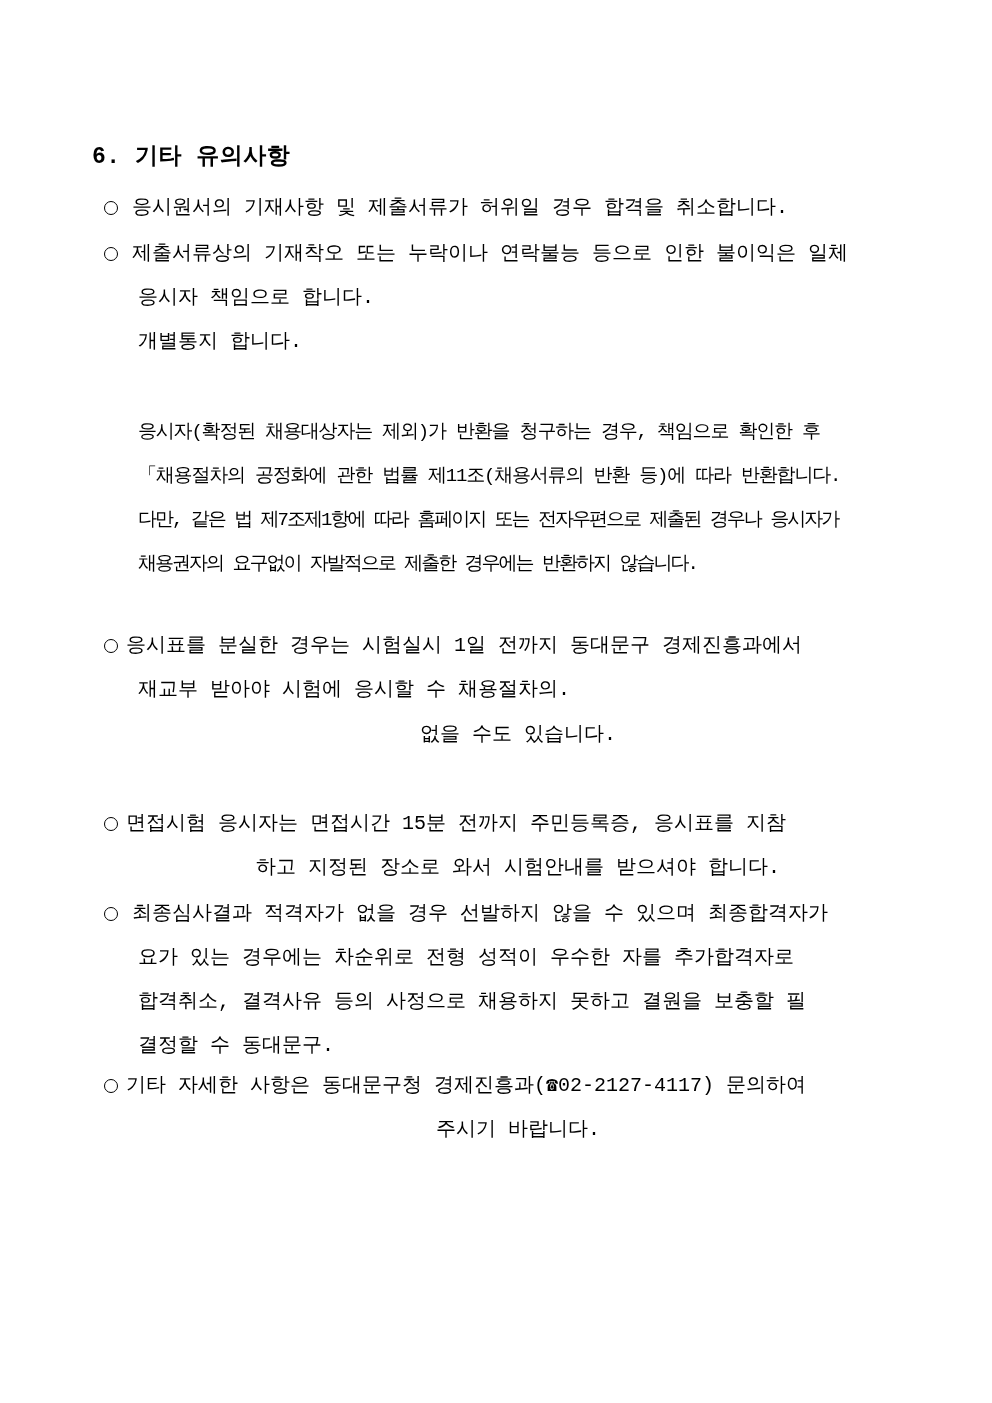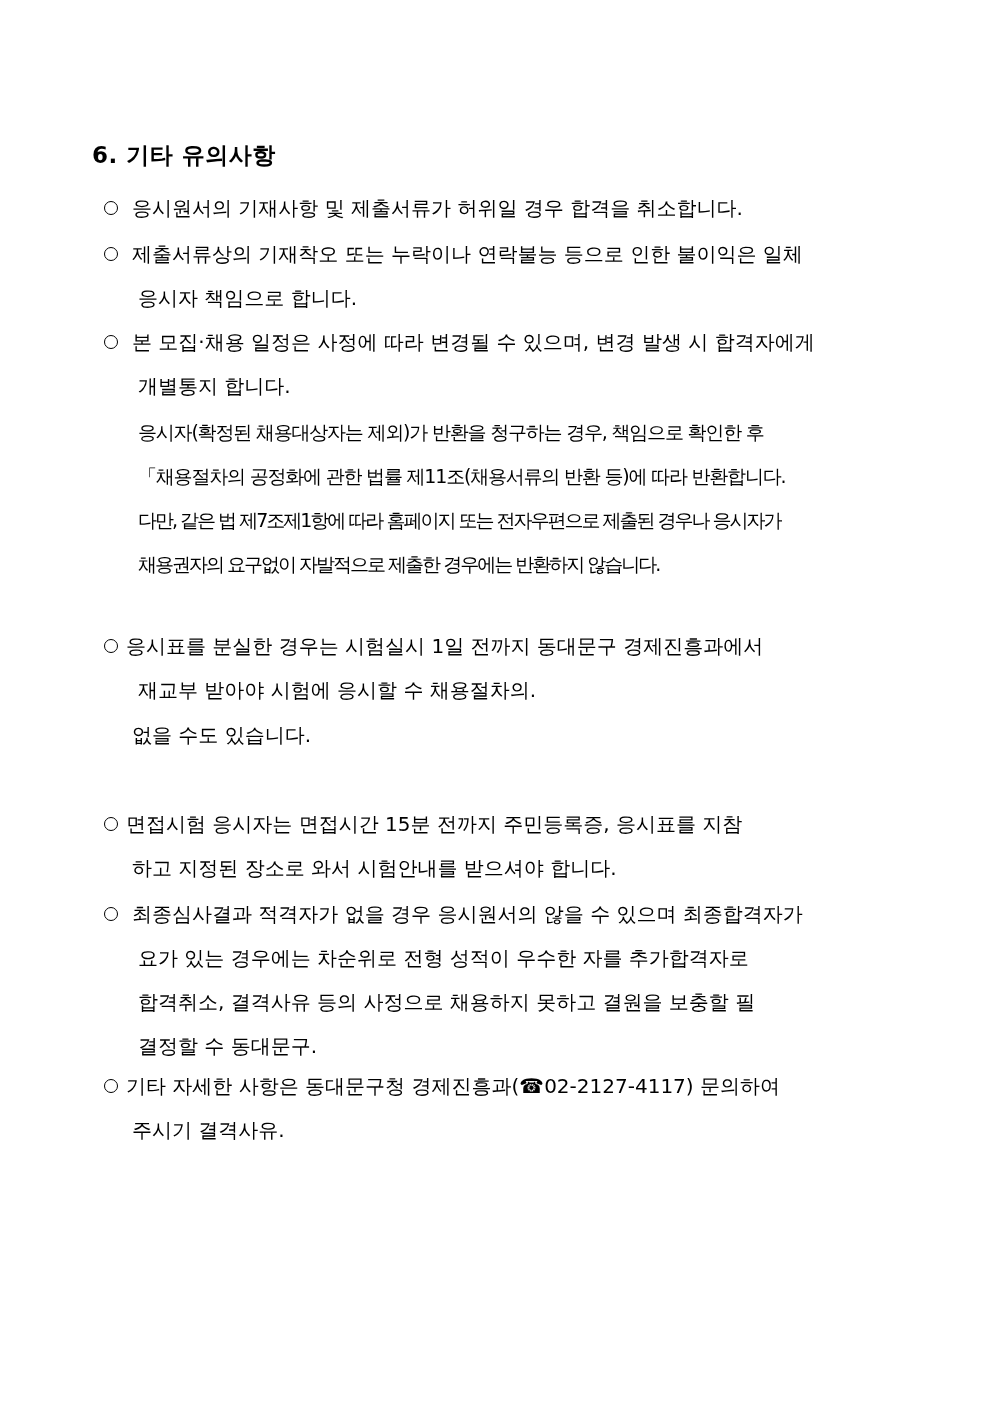--- a/index.html
+++ b/index.html
@@ -1,38 +1,38 @@
 <!DOCTYPE html>
 <html><head>
   <meta charset="utf-8">
   <style>
     html, body { margin: 0; padding: 0; background: #ffffff; }
     body {
       width: 992px; height: 1403px; position: relative; overflow: hidden;
       font-family: "DejaVu Sans", "Liberation Sans", sans-serif;
       color: #000;
     }
-    .page { position: absolute; left: 0; top: 0; width: 968px; height: 1403px; }
+    .page { position: absolute; left: 0; top: 0; width: 968px; height: 1403px; font-family: Liberation Mono, monospace; }
     .heading {
       position: absolute; left: 92px; top: 140px;
       font-size: 23px; font-weight: bold; letter-spacing: 0.5px;
     }
     .item { position: absolute; left: 104px; width: 800px; }
     .line {
       height: 44px; line-height: 44px; font-size: 20px; white-space: nowrap;
       display: flex; align-items: center;
     }
     .bullet {
       display: inline-block; width: 14px; height: 14px; border: 1.6px solid #000;
       border-radius: 50%; margin-right: 14px; box-sizing: border-box; flex: none;
     }
     .bullet.tight { margin-right: 8px; }
     .text { display: inline-block; }
     .indent { padding-left: 34px; }
-    .indent-s { padding-left: 28px; }
+    .indent-s { padding-left: 28px; justify-content: center; }
     .cond { font-size: 19px; letter-spacing: -1.2px; }
   </style>
 </head>
 <body>
 
 <div class="page">
 
   <div class="heading">6. 기타 유의사항</div>
 
   <div class="item" style="top:232px;">
@@ -46,24 +46,20 @@
   </div>
 
   <div class="item" style="top:186px;">
     <div class="line">
       <span class="bullet"></span>
       <span class="text">응시원서의 기재사항 및 제출서류가 허위일 경우 합격을 취소합니다.</span>
     </div>
   </div>
 
   <div class="item" style="top:320px;">
-    <div class="line">
-      <span class="bullet"></span>
-      <span class="text">본 모집·채용 일정은 사정에 따라 변경될 수 있으며, 변경 발생 시 합격자에게</span>
-    </div>
     <div class="line indent">
       <span class="text">개별통지 합니다.</span>
     </div>
   </div>
 
   <div class="item" style="top:410px;">
     <div class="line indent cond">
       <span class="text">응시자(확정된 채용대상자는 제외)가 반환을 청구하는 경우, 책임으로 확인한 후</span>
     </div>
     <div class="line indent cond">
@@ -99,36 +95,36 @@
       <span class="text">면접시험 응시자는 면접시간 15분 전까지 주민등록증, 응시표를 지참</span>
     </div>
     <div class="line indent-s">
       <span class="text">하고 지정된 장소로 와서 시험안내를 받으셔야 합니다.</span>
     </div>
   </div>
 
   <div class="item" style="top:892px;">
     <div class="line">
       <span class="bullet"></span>
-      <span class="text">최종심사결과 적격자가 없을 경우 응시원서의 않을 수 있으며 최종합격자가</span>
+      <span class="text">최종심사결과 적격자가 없을 경우 선발하지 않을 수 있으며 최종합격자가</span>
     </div>
     <div class="line indent">
       <span class="text">요가 있는 경우에는 차순위로 전형 성적이 우수한 자를 추가합격자로</span>
     </div>
     <div class="line indent">
       <span class="text">합격취소, 결격사유 등의 사정으로 채용하지 못하고 결원을 보충할 필</span>
     </div>
     <div class="line indent">
       <span class="text">결정할 수 동대문구.</span>
     </div>
   </div>
 
   <div class="item" style="top:1064px;">
     <div class="line">
       <span class="bullet tight"></span>
       <span class="text">기타 자세한 사항은 동대문구청 경제진흥과(☎02-2127-4117) 문의하여</span>
     </div>
     <div class="line indent-s">
-      <span class="text">주시기 결격사유.</span>
+      <span class="text">주시기 바랍니다.</span>
     </div>
   </div>
 
 </div>
 
 </body></html>

